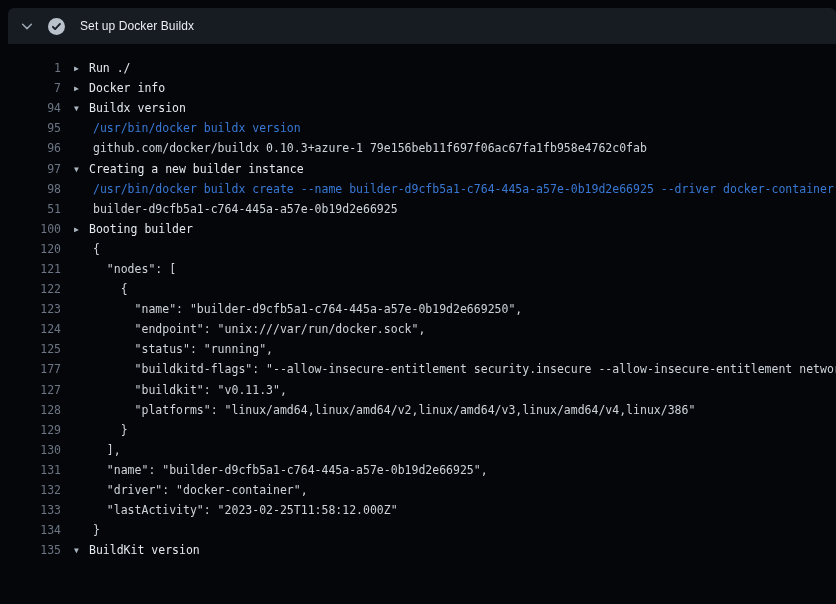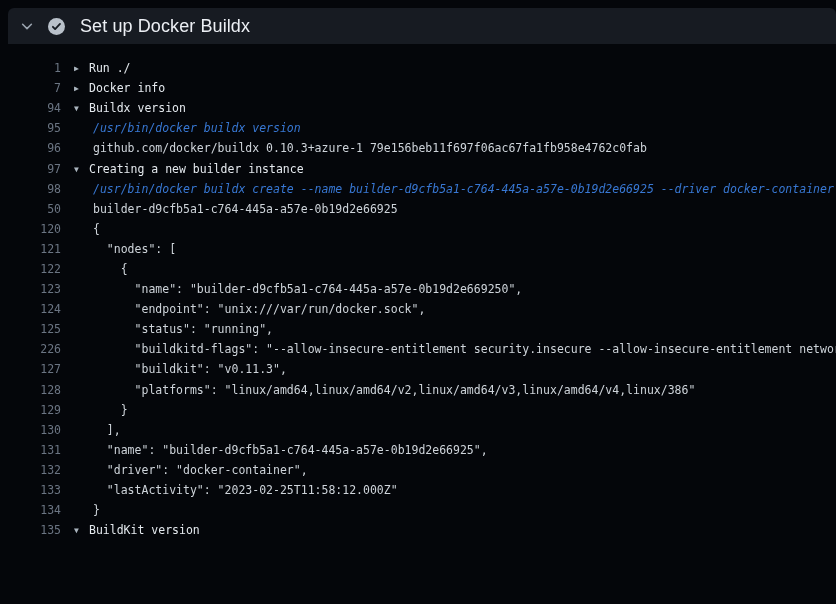--- a/index.html
+++ b/index.html
@@ -21,21 +21,21 @@
     height: 36px;
     background: #171b22;
     border-radius: 6px 6px 0 0;
     padding-left: 12px;
     cursor: pointer;
   }
   .chev { display: flex; align-items: center; margin-right: 14px; }
   .status { display: flex; align-items: center; margin-right: 15px; }
   .step-title {
     color: #eceff4;
-    font-size: 18px;
+    font-size: 12px;
     font-weight: 500;
     letter-spacing: 0.1px;
   }
   .log-body {
     padding-top: 14px;
     font-family: "DejaVu Sans Mono", monospace;
     font-size: 11.5px;
   }
   .line {
     display: flex;
@@ -54,21 +54,21 @@
   .content.grp { padding-left: 13px; cursor: pointer; }
   .content.plain { padding-left: 32px; }
   .arrow {
     display: inline-block;
     width: 15px;
     font-size: 8px;
     color: #aab4be;
     vertical-align: 1px;
   }
   .t-group { color: #e4e9ee; }
-  .t-cmd   { color: #3878d4; font-style: italic; }
+  .t-cmd   { color: #3878d4; }
   .t-out   { color: #ced4da; text-align: right; }
 </style>
 </head>
 <body>
 
 <div class="step-container">
 
   <div class="step-header">
     <span class="chev">
       <svg width="14" height="14" viewBox="0 0 16 16">
@@ -85,28 +85,29 @@
   </div>
 
   <div class="log-body" id="log-body">
       <div class="line"><span class="num">1</span><span class="content grp t-group"><span class="arrow">▶</span><span>Run ./</span></span></div>
       <div class="line"><span class="num">7</span><span class="content grp t-group"><span class="arrow">▶</span><span>Docker info</span></span></div>
       <div class="line"><span class="num">94</span><span class="content grp t-group"><span class="arrow">▼</span><span>Buildx version</span></span></div>
       <div class="line"><span class="num">95</span><span class="content plain t-cmd">/usr/bin/docker buildx version</span></div>
       <div class="line"><span class="num">96</span><span class="content plain t-out">github.com/docker/buildx 0.10.3+azure-1 79e156beb11f697f06ac67fa1fb958e4762c0fab</span></div>
       <div class="line"><span class="num">97</span><span class="content grp t-group"><span class="arrow">▼</span><span>Creating a new builder instance</span></span></div>
       <div class="line"><span class="num">98</span><span class="content plain t-cmd">/usr/bin/docker buildx create --name builder-d9cfb5a1-c764-445a-a57e-0b19d2e66925 --driver docker-container</span></div>
-      <div class="line"><span class="num">50</span><span class="content plain t-out">builder-d9cfb5a1-c764-445a-a57e-0b19d2e66925</span></div>
+      <div class="line"><span class="num">51</span><span class="content plain t-out">builder-d9cfb5a1-c764-445a-a57e-0b19d2e66925</span></div>
+      <div class="line"><span class="num">100</span><span class="content grp t-group"><span class="arrow">▶</span><span>Booting builder</span></span></div>
       <div class="line"><span class="num">120</span><span class="content plain t-out">{</span></div>
       <div class="line"><span class="num">121</span><span class="content plain t-out">  "nodes": [</span></div>
       <div class="line"><span class="num">122</span><span class="content plain t-out">    {</span></div>
       <div class="line"><span class="num">123</span><span class="content plain t-out">      "name": "builder-d9cfb5a1-c764-445a-a57e-0b19d2e669250",</span></div>
       <div class="line"><span class="num">124</span><span class="content plain t-out">      "endpoint": "unix:///var/run/docker.sock",</span></div>
       <div class="line"><span class="num">125</span><span class="content plain t-out">      "status": "running",</span></div>
-      <div class="line"><span class="num">226</span><span class="content plain t-out">      "buildkitd-flags": "--allow-insecure-entitlement security.insecure --allow-insecure-entitlement network.host",</span></div>
+      <div class="line"><span class="num">177</span><span class="content plain t-out">      "buildkitd-flags": "--allow-insecure-entitlement security.insecure --allow-insecure-entitlement network.host",</span></div>
       <div class="line"><span class="num">127</span><span class="content plain t-out">      "buildkit": "v0.11.3",</span></div>
       <div class="line"><span class="num">128</span><span class="content plain t-out">      "platforms": "linux/amd64,linux/amd64/v2,linux/amd64/v3,linux/amd64/v4,linux/386"</span></div>
       <div class="line"><span class="num">129</span><span class="content plain t-out">    }</span></div>
       <div class="line"><span class="num">130</span><span class="content plain t-out">  ],</span></div>
       <div class="line"><span class="num">131</span><span class="content plain t-out">  "name": "builder-d9cfb5a1-c764-445a-a57e-0b19d2e66925",</span></div>
       <div class="line"><span class="num">132</span><span class="content plain t-out">  "driver": "docker-container",</span></div>
       <div class="line"><span class="num">133</span><span class="content plain t-out">  "lastActivity": "2023-02-25T11:58:12.000Z"</span></div>
       <div class="line"><span class="num">134</span><span class="content plain t-out">}</span></div>
       <div class="line"><span class="num">135</span><span class="content grp t-group"><span class="arrow">▼</span><span>BuildKit version</span></span></div>
     </div>

